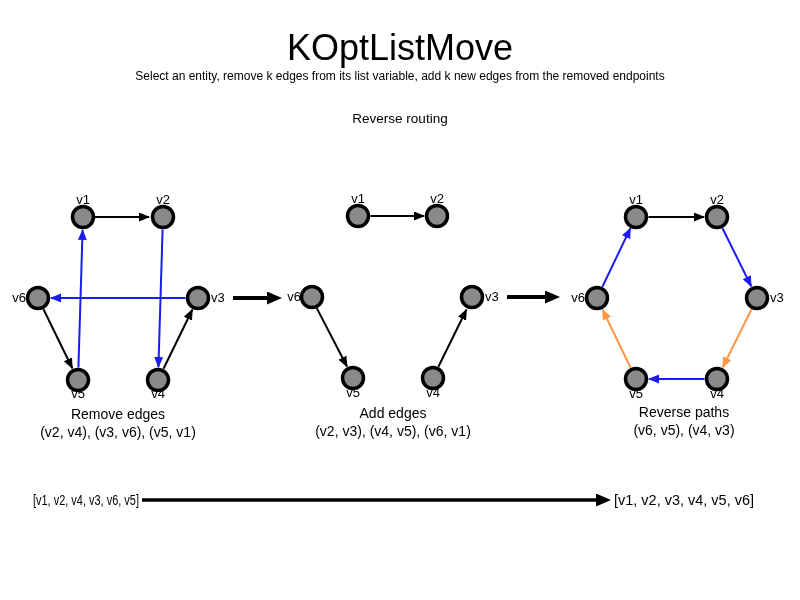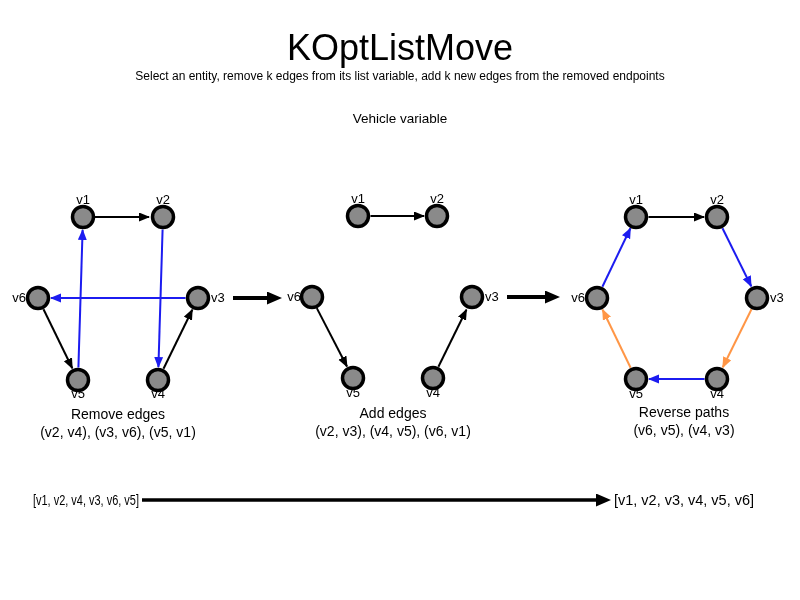--- a/index.html
+++ b/index.html
@@ -26,21 +26,21 @@
   .fill-blue { fill: var(--edge-blue, #1c1cf0); }
   .fill-orange { fill: var(--edge-orange, #ff9646); }
 </style>
 </head>
 <body>
 
 <div class="canvas">
 
   <div class="hdr title">KOptListMove</div>
   <div class="hdr subtitle">Select an entity, remove k edges from its list variable, add k new edges from the removed endpoints</div>
-  <div class="hdr context">Vehicle variable</div>
+  <div class="hdr context">Reverse routing</div>
 
   <svg class="fig" width="800" height="600" viewBox="0 0 800 600">
     <defs>
       <marker id="mBlack" markerUnits="userSpaceOnUse" markerWidth="13" markerHeight="11" refX="10" refY="4.5" orient="auto">
         <path class="fill-black" d="M0,0 L11,4.5 L0,9 z"></path>
       </marker>
       <marker id="mBlue" markerUnits="userSpaceOnUse" markerWidth="13" markerHeight="11" refX="10" refY="4.5" orient="auto">
         <path class="fill-blue" d="M0,0 L11,4.5 L0,9 z"></path>
       </marker>
       <marker id="mOrange" markerUnits="userSpaceOnUse" markerWidth="13" markerHeight="11" refX="10" refY="4.5" orient="auto">

